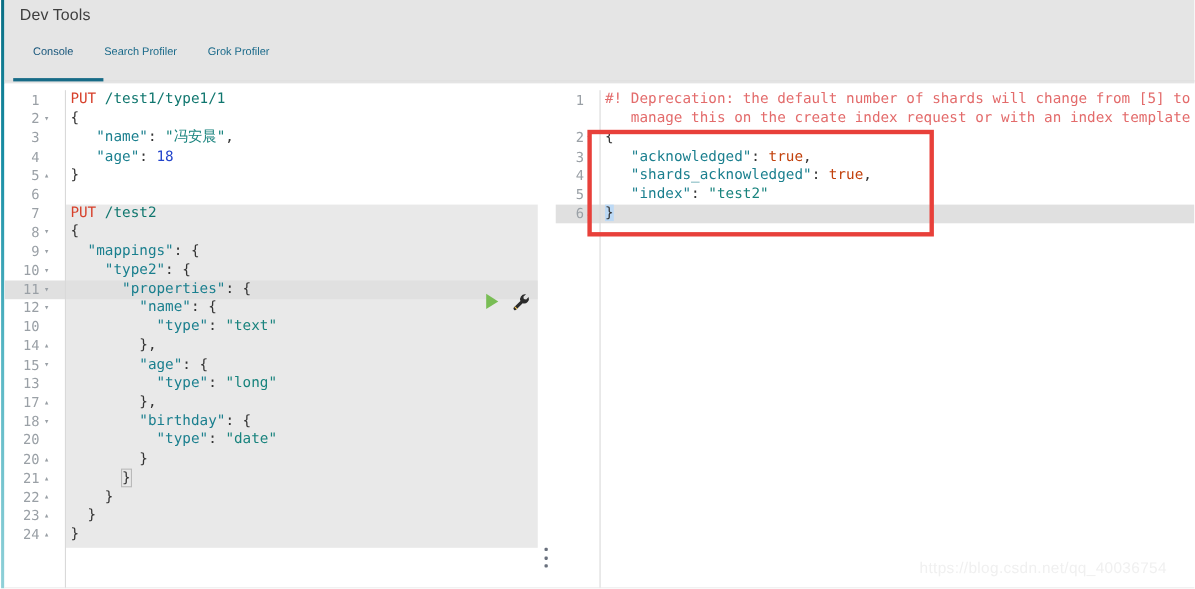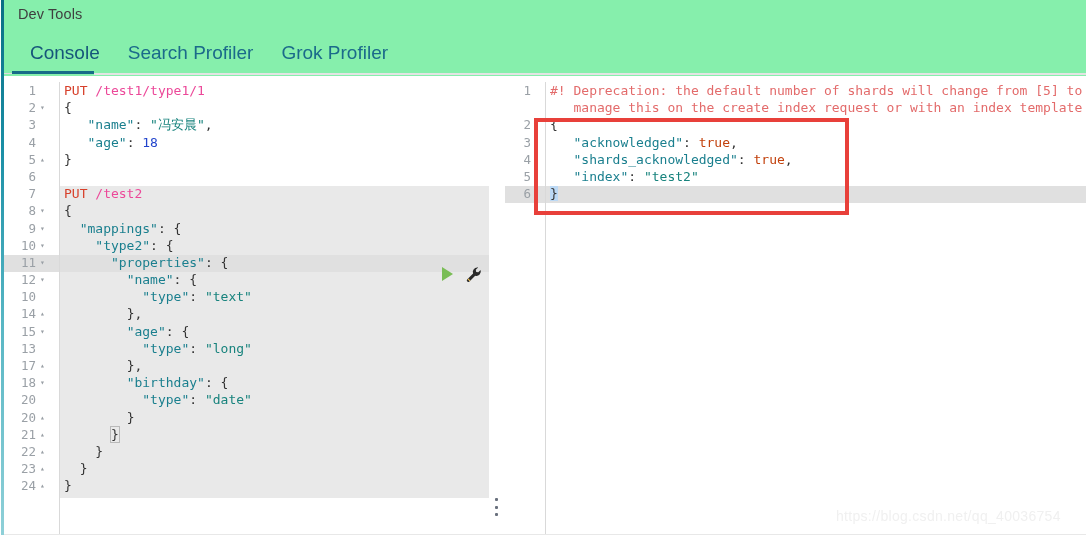--- a/index.html
+++ b/index.html
@@ -9,32 +9,32 @@
     font-family:"Liberation Sans", sans-serif;
     position:relative;
   }
   
   .left-rail{
     position:absolute;left:1px;top:0;width:3px;height:535px;
     background:linear-gradient(180deg,#0a6e84 0%, #1a8fa6 28%, #57b6c4 60%, #8fd0d8 100%);
   }
   
   .app-header{
-    position:absolute;left:4px;top:0;width:1082px;height:76px;background:#86efac;
+    position:absolute;left:4px;top:0;width:1082px;height:76px;background:#e5e5e5;
   }
   .app-title{
     position:absolute;left:14px;top:6px;
     font-size:14.5px;color:#3f3f3f;letter-spacing:.1px;
   }
   .tabs{
     position:absolute;left:12px;top:40px;height:36px;
     display:flex;align-items:flex-start;
   }
   .tab{
-    font-size:19px;color:#1b6a8a;
+    font-size:10px;color:#1b6a8a;
     padding:2px 14px 0 14px;
     cursor:pointer;white-space:nowrap;
   }
   .tab.active{color:#16557a;}
   .tab-underline{
     position:absolute;left:12px;top:71px;width:82px;height:3px;background:#176b87;
   }
   .header-divider{
     position:absolute;left:4px;top:73px;width:1082px;height:1px;background:#dcdcdc;
   }
@@ -89,21 +89,21 @@
   
   #rightEditor{left:0;top:6px;width:581px;height:453px;}
   #rightEditor .gutter{left:0;width:36px;}
   #rightEditor .gutter .ln{padding-right:10px;}
   #rightEditor .vrule{left:40px;height:453px;}
   #rightEditor .code{position:absolute;left:45px;top:0;width:560px;white-space:pre;}
   #rightEditor .code .cl{height:17.2px;}
 
   
   .t-method{color:#d7402b;}
-  .t-url{color:#ec4899;}
+  .t-url{color:#0f766e;}
   .t-key{color:#1a7f8e;}
   .t-str{color:#18837d;}
   .t-num{color:#2244cc;}
   .t-bool{color:#c2410c;}
   .t-punct{color:#333;}
   .t-warn{color:#e36b6b;}
   .sel{background:#bcd9f5;}
   .brace-match{outline:1px solid #b9b9b9;}
 
   

